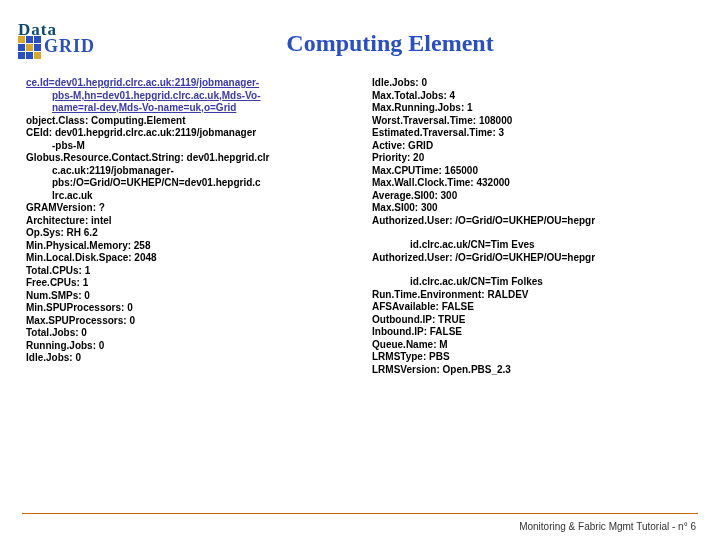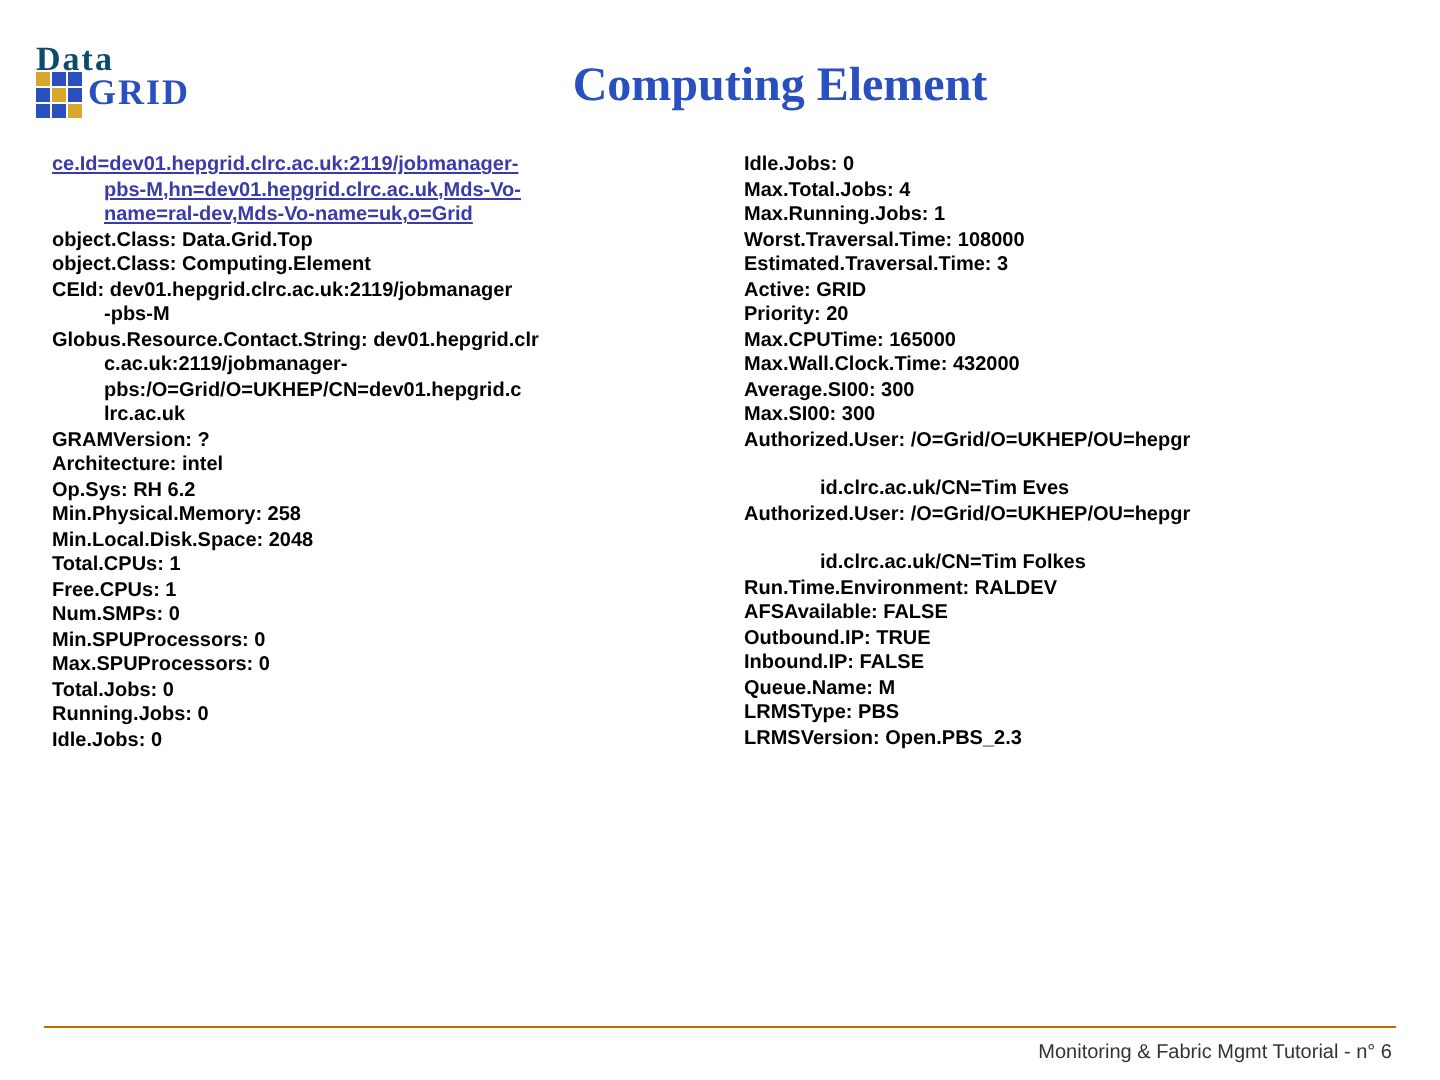--- a/index.html
+++ b/index.html
@@ -112,21 +112,20 @@
   </div>
 </div>
 
 <div class="title">Computing Element</div>
 
 <div class="cols">
   <div class="col">
     <div class="link-line">ce.Id=dev01.hepgrid.clrc.ac.uk:2119/jobmanager-</div>
     <div class="link-line indent1">pbs-M,hn=dev01.hepgrid.clrc.ac.uk,Mds-Vo-</div>
     <div class="link-line indent1">name=ral-dev,Mds-Vo-name=uk,o=Grid</div>
-    <div>object.Class: Data.Grid.Top</div>
     <div>object.Class: Computing.Element</div>
     <div>CEId: dev01.hepgrid.clrc.ac.uk:2119/jobmanager</div>
     <div class="indent1">-pbs-M</div>
     <div>Globus.Resource.Contact.String: dev01.hepgrid.clr</div>
     <div class="indent1">c.ac.uk:2119/jobmanager-</div>
     <div class="indent1">pbs:/O=Grid/O=UKHEP/CN=dev01.hepgrid.c</div>
     <div class="indent1">lrc.ac.uk</div>
     <div>GRAMVersion: ?</div>
     <div>Architecture: intel</div>
     <div>Op.Sys: RH 6.2</div>

